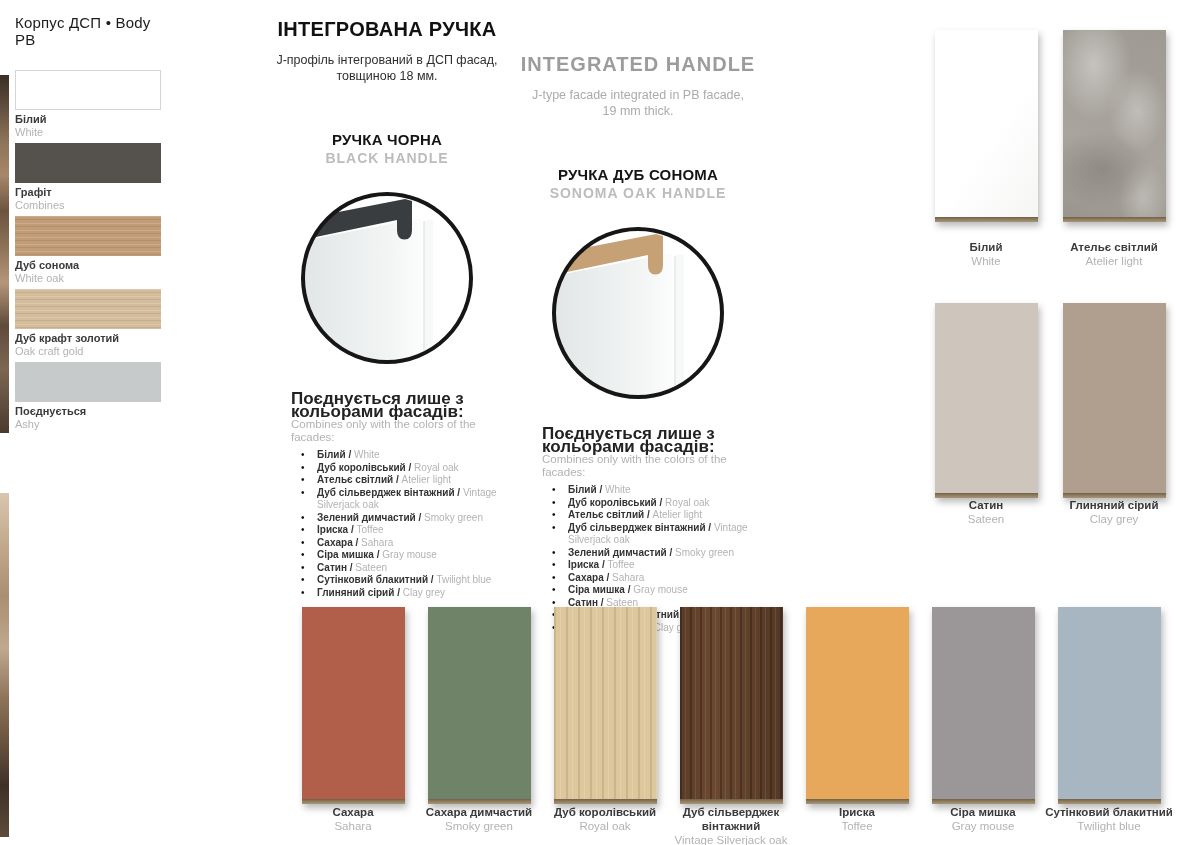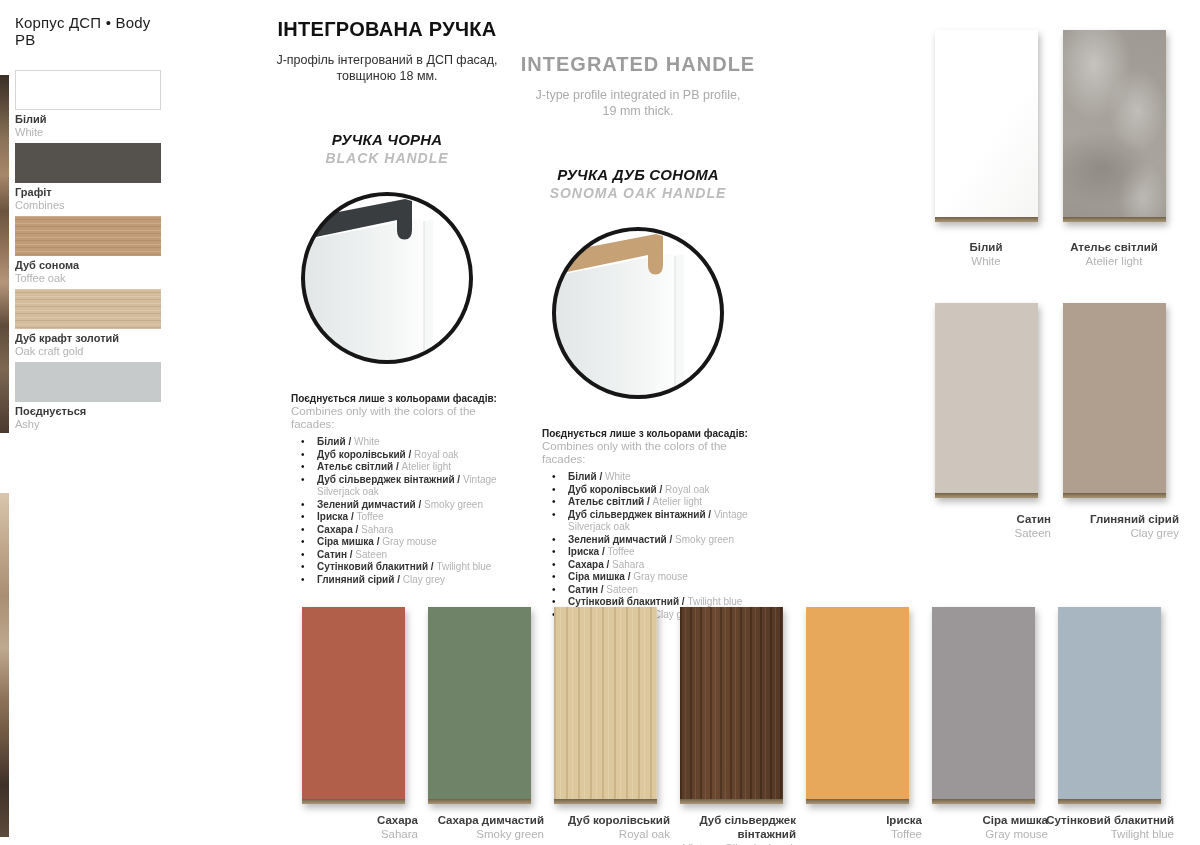--- a/index.html
+++ b/index.html
@@ -28,48 +28,48 @@
   .mid-col{position:absolute;top:0;width:240px;height:845px;text-align:center;}
   #col-uk{left:267px;} #col-en{left:518px;margin-top:35px;}
   .h-title{position:absolute;top:18px;left:-10px;width:260px;margin:0;
            font-size:20px;font-weight:700;letter-spacing:.3px;}
   #col-uk .h-title{color:#111;}
   #col-en .h-title{color:#9c9c9c;letter-spacing:1px;}
   .h-sub{position:absolute;top:52px;left:0;width:240px;margin:0;
          font-size:12.5px;line-height:16px;}
   #col-uk .h-sub{color:#2f2f2f;}
   #col-en .h-sub{color:#ababab;}
-  .variant-name{position:absolute;top:131px;left:0;width:240px;font-style:italic;}
+  .variant-name{position:absolute;top:131px;left:0;width:240px;}
   .vn-uk{font-size:15px;font-weight:700;color:#151515;letter-spacing:.2px;}
   .vn-en{font-size:14px;font-weight:700;color:#bcbcbc;letter-spacing:1px;margin-top:2px;}
   .circle{position:absolute;top:188px;left:50%;transform:translateX(-50%);
           width:180px;height:180px;}
   .combine{position:absolute;top:392px;left:24px;width:208px;text-align:left;}
-  .c-uk{font-size:10px;font-weight:700;color:#222;line-height:13px;}
+  .c-uk{font-size:17px;font-weight:700;color:#222;line-height:13px;}
   .c-en{font-size:11.5px;color:#b3b3b3;line-height:13px;margin-bottom:5px;}
   .clist{list-style:none;margin:0;padding:0;}
   .clist li{position:relative;padding-left:26px;font-size:10px;line-height:12.5px;}
   .clist li::before{content:"\2022";position:absolute;left:10px;top:0;color:#111;}
   .li-uk{font-weight:700;color:#333;}
   .li-en{font-weight:400;color:#b3b3b3;}
 
   
   .frow{position:absolute;display:flex;}
   #row1{left:922px;top:30px;}
   #row2{left:922px;top:303px;}
   #row3{left:290px;top:607px;}
   #row1 .fcell,#row2 .fcell{width:128px;}
   #row3 .fcell{width:126px;}
   .fcell{display:flex;flex-direction:column;align-items:center;}
   .fpanel{position:relative;width:103px;box-shadow:2px 4px 7px rgba(0,0,0,.28);}
   #row1 .fpanel{height:192px;} #row2 .fpanel{height:195px;} #row3 .fpanel{height:197px;}
   .fpanel::after{content:"";position:absolute;left:0;right:0;bottom:0;height:5px;
     background:linear-gradient(180deg,#70604c 0%,#93815f 55%,#a6957a 100%);}
   .flabel{text-align:center;line-height:14px;font-size:11.5px;width:130px;}
-  #row1 .flabel{margin-top:18px;} #row2 .flabel{margin-top:14px;text-align:right;} #row3 .flabel{margin-top:9px;text-align:right;}
+  #row1 .flabel{margin-top:18px;} #row2 .flabel{} #row3 .flabel{margin-top:1px;}
   .fl-uk{font-weight:700;color:#3c3c3c;}
   .fl-en{font-weight:400;color:#b3b3b3;}
 
   
   .fin-flat{background:var(--base);}
   .fin-white{background:#ffffff;border:1px solid #d5d5d5;box-sizing:border-box;}
   .fin-panel-white{background:linear-gradient(125deg,#ffffff 55%,#f5f5f4 100%);}
   .fin-marble{background-color:var(--base);
     background-image:
       radial-gradient(ellipse 60px 90px at 30% 18%, rgba(255,255,255,.38), transparent 62%),
@@ -110,21 +110,21 @@
           <div class="lp-en">White</div>
         </div>
         <div class="lp-group">
           <div class="lp-swatch fin-flat" style="--base: #55514d;"></div>
           <div class="lp-uk">Графіт</div>
           <div class="lp-en">Combines</div>
         </div>
         <div class="lp-group">
           <div class="lp-swatch fin-wood-h" style="--base: #c19c77;"></div>
           <div class="lp-uk">Дуб сонома</div>
-          <div class="lp-en">Toffee oak</div>
+          <div class="lp-en">White oak</div>
         </div>
         <div class="lp-group">
           <div class="lp-swatch fin-wood-h" style="--base: #d4bd9d;"></div>
           <div class="lp-uk">Дуб крафт золотий</div>
           <div class="lp-en">Oak craft gold</div>
         </div>
         <div class="lp-group">
           <div class="lp-swatch fin-flat" style="--base: #c6cacb;"></div>
           <div class="lp-uk">Поєднується</div>
           <div class="lp-en">Ashy</div>
@@ -175,21 +175,21 @@
           <li><span class="li-uk">Сіра мишка / </span><span class="li-en">Gray mouse</span></li>
           <li><span class="li-uk">Сатин / </span><span class="li-en">Sateen</span></li>
           <li><span class="li-uk">Сутінковий блакитний / </span><span class="li-en">Twilight blue</span></li>
           <li><span class="li-uk">Глиняний сірий / </span><span class="li-en">Clay grey</span></li>
         </ul>
     </div>
   </section>
 
   <section class="mid-col" id="col-en">
     <h2 class="h-title">INTEGRATED HANDLE</h2>
-    <p class="h-sub"><span>J-type profile integrated in PB profile,</span><br><span>19 mm thick.</span></p>
+    <p class="h-sub"><span>J-type facade integrated in PB facade,</span><br><span>19 mm thick.</span></p>
     <div class="variant-name">
       <div class="vn-uk">РУЧКА ДУБ СОНОМА</div>
       <div class="vn-en">SONOMA OAK HANDLE</div>
     </div>
     <div class="circle">
       <svg viewBox="0 0 180 180" width="180" height="180">
         <defs>
           <clipPath id="clip1">
               <circle cx="90" cy="90" r="84"></circle>
             </clipPath>

